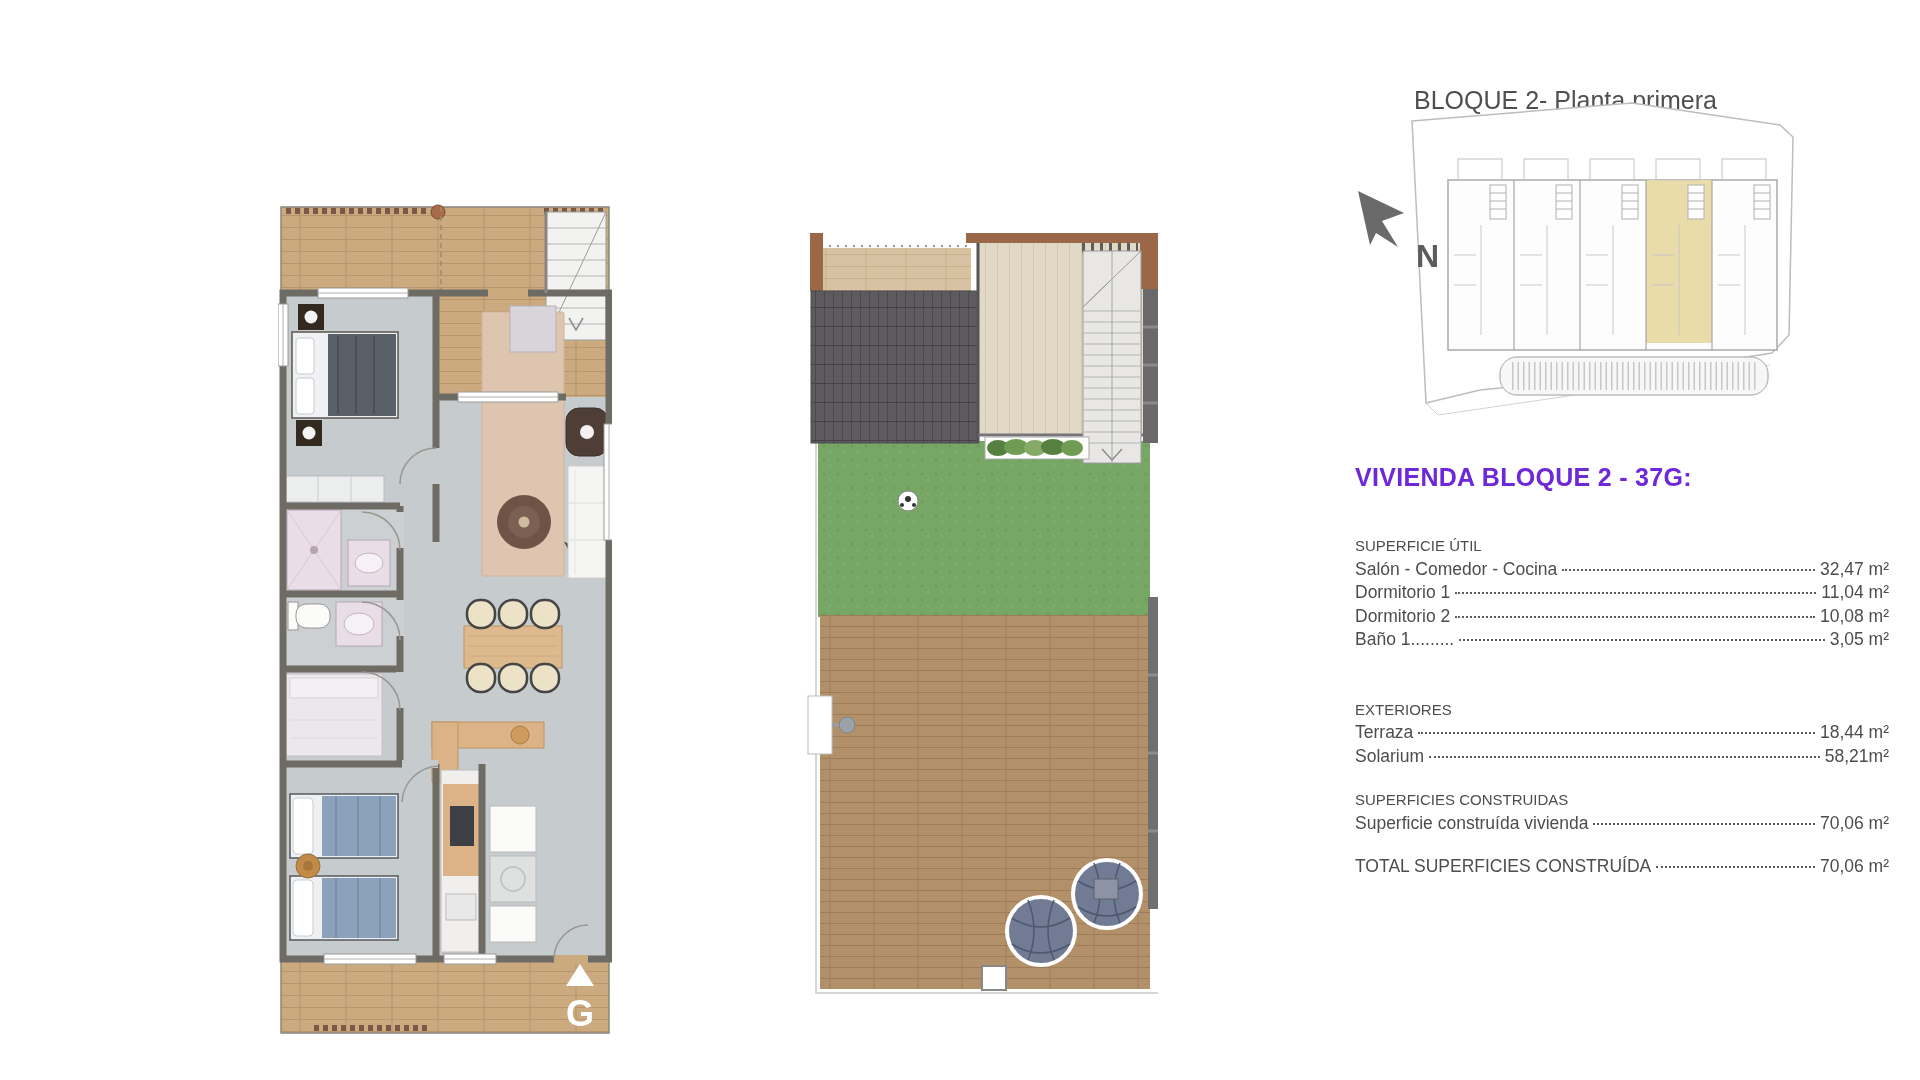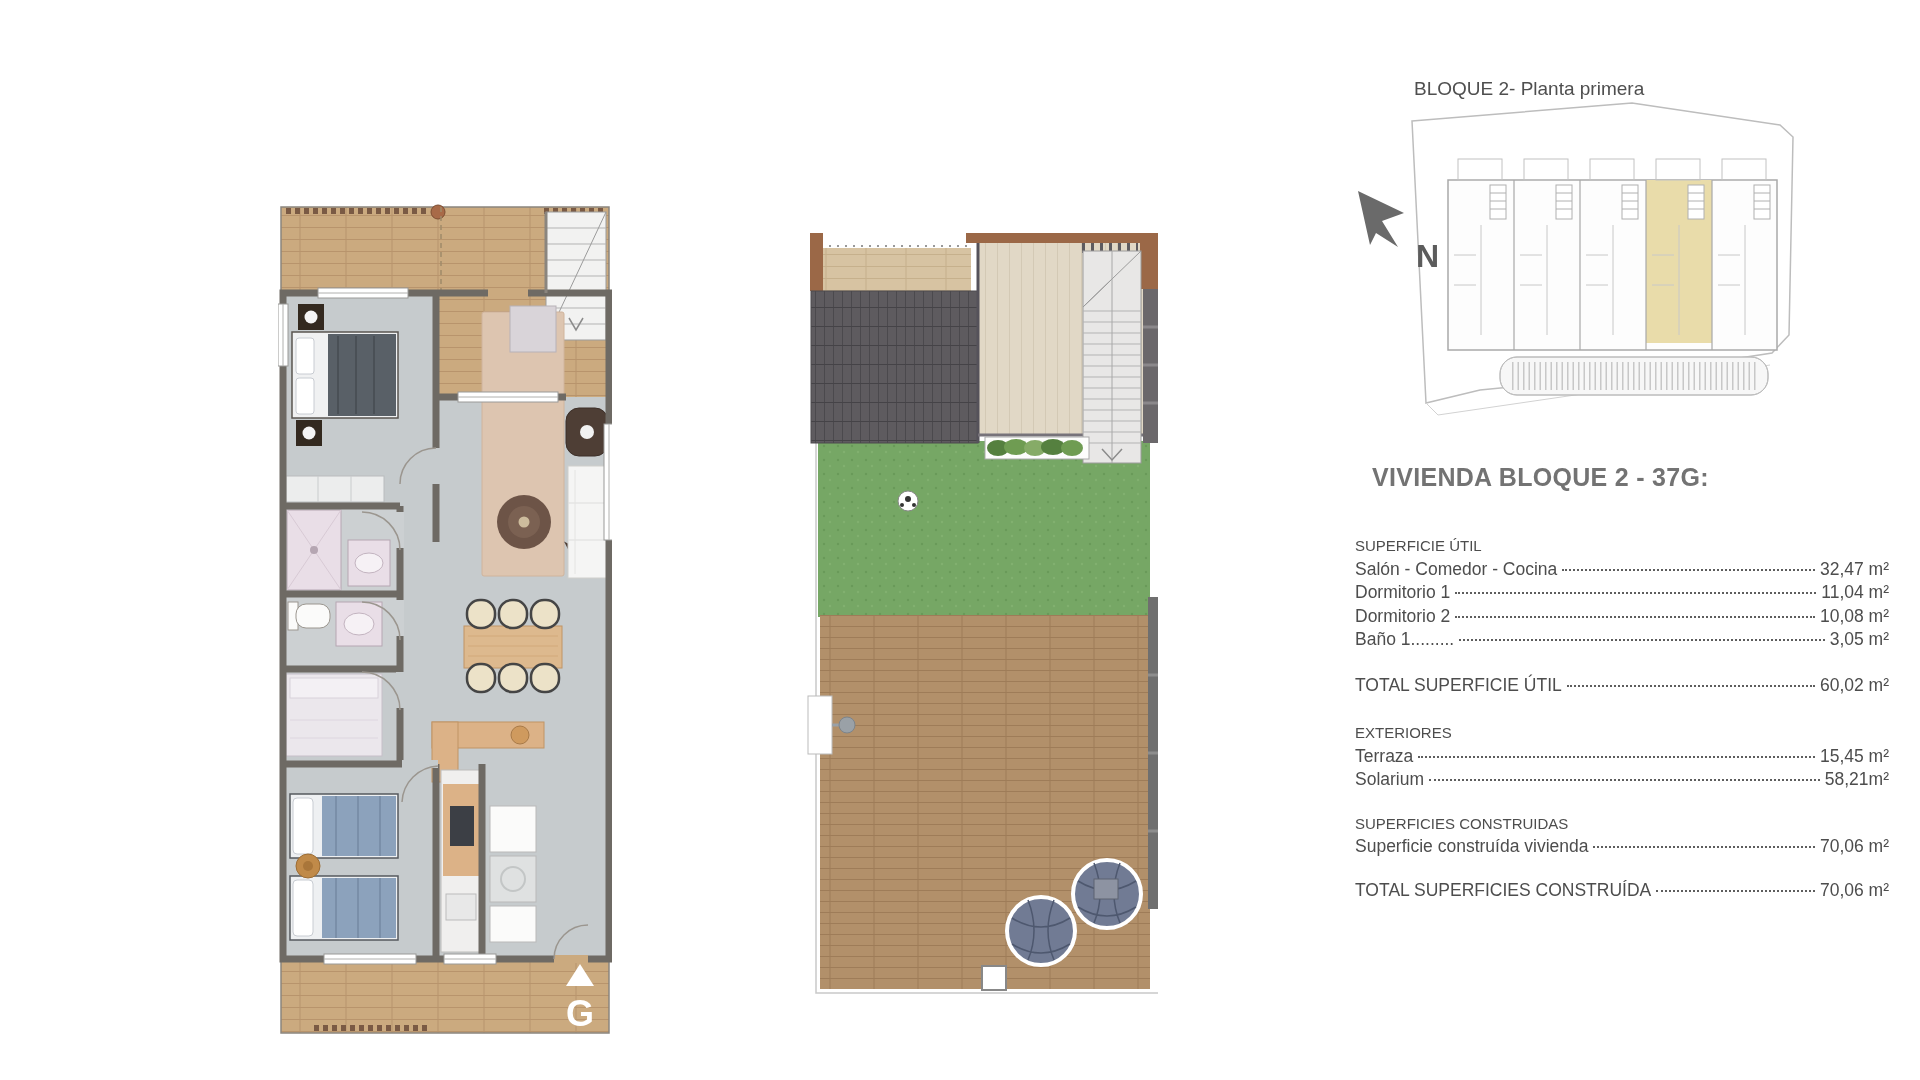--- a/index.html
+++ b/index.html
@@ -1,28 +1,28 @@
 <!DOCTYPE html>
 <html><head>
 <meta charset="utf-8">
 <style>
   html,body{margin:0;padding:0;background:#fff;}
   .canvas{position:relative;width:1920px;height:1080px;background:#ffffff;overflow:hidden;
           font-family:"Liberation Sans", sans-serif;}
   .abs{position:absolute;}
   
   .details{position:absolute;left:1355px;top:463px;width:534px;color:#4d4d4d;}
-  .details h1{margin:0 0 42px 17px;font-size:25px;font-weight:bold;color:#737373;letter-spacing:.3px;}
+  .details h1{margin:0 0 42px 0;font-size:25px;font-weight:bold;color:#6d28d9;letter-spacing:.3px;}
   .sec-heading{font-size:15px;line-height:23.5px;}
   .row{display:flex;align-items:baseline;font-size:17.5px;line-height:23.5px;white-space:nowrap;}
   .row .lbl{flex:0 0 auto;}
   .row .dots{flex:1 1 auto;margin:0 5px;border-bottom:2.5px dotted #5d5d5d;transform:translateY(-4px);min-width:12px;}
   .row .val{flex:0 0 auto;}
   .gap22{height:22px;} .gap24{height:24px;} .gap20{height:20px;}
-  .site-label{position:absolute;left:1414px;top:78px;font-size:19px;color:#4f4f4f;}
+  .site-label{position:absolute;left:1414px;top:86px;font-size:25px;color:#4f4f4f;}
   svg text{font-family:"Liberation Sans", sans-serif;}
 </style>
 </head>
 <body>
 
 <div class="canvas">
 
   <svg class="abs" style="left:278px;top:204px;" width="334" height="836" viewBox="0 0 334 836">
     <defs>
       <pattern id="lpWood" width="46" height="12" patternUnits="userSpaceOnUse">
@@ -358,33 +358,28 @@
           <span class="val">10,08 m²</span>
       </div>
       <div class="row">
         <span class="lbl">Baño 1......... </span>
           <span class="dots"></span>
           <span class="val">3,05 m²</span>
       </div>
     </div>
 
     <div class="gap22"></div>
-    <div class="row">
-      <span class="lbl">TOTAL SUPERFICIE ÚTIL </span>
-        <span class="dots"></span>
-        <span class="val">60,02 m²</span>
-    </div>
 
     <div class="gap24"></div>
     <div class="sec">
       <div class="sec-heading">EXTERIORES</div>
       <div class="row">
         <span class="lbl">Terraza </span>
           <span class="dots"></span>
-          <span class="val">15,45 m²</span>
+          <span class="val">18,44 m²</span>
       </div>
       <div class="row">
         <span class="lbl">Solarium</span>
           <span class="dots"></span>
           <span class="val">58,21m²</span>
       </div>
     </div>
 
     <div class="gap20"></div>
     <div class="sec">

